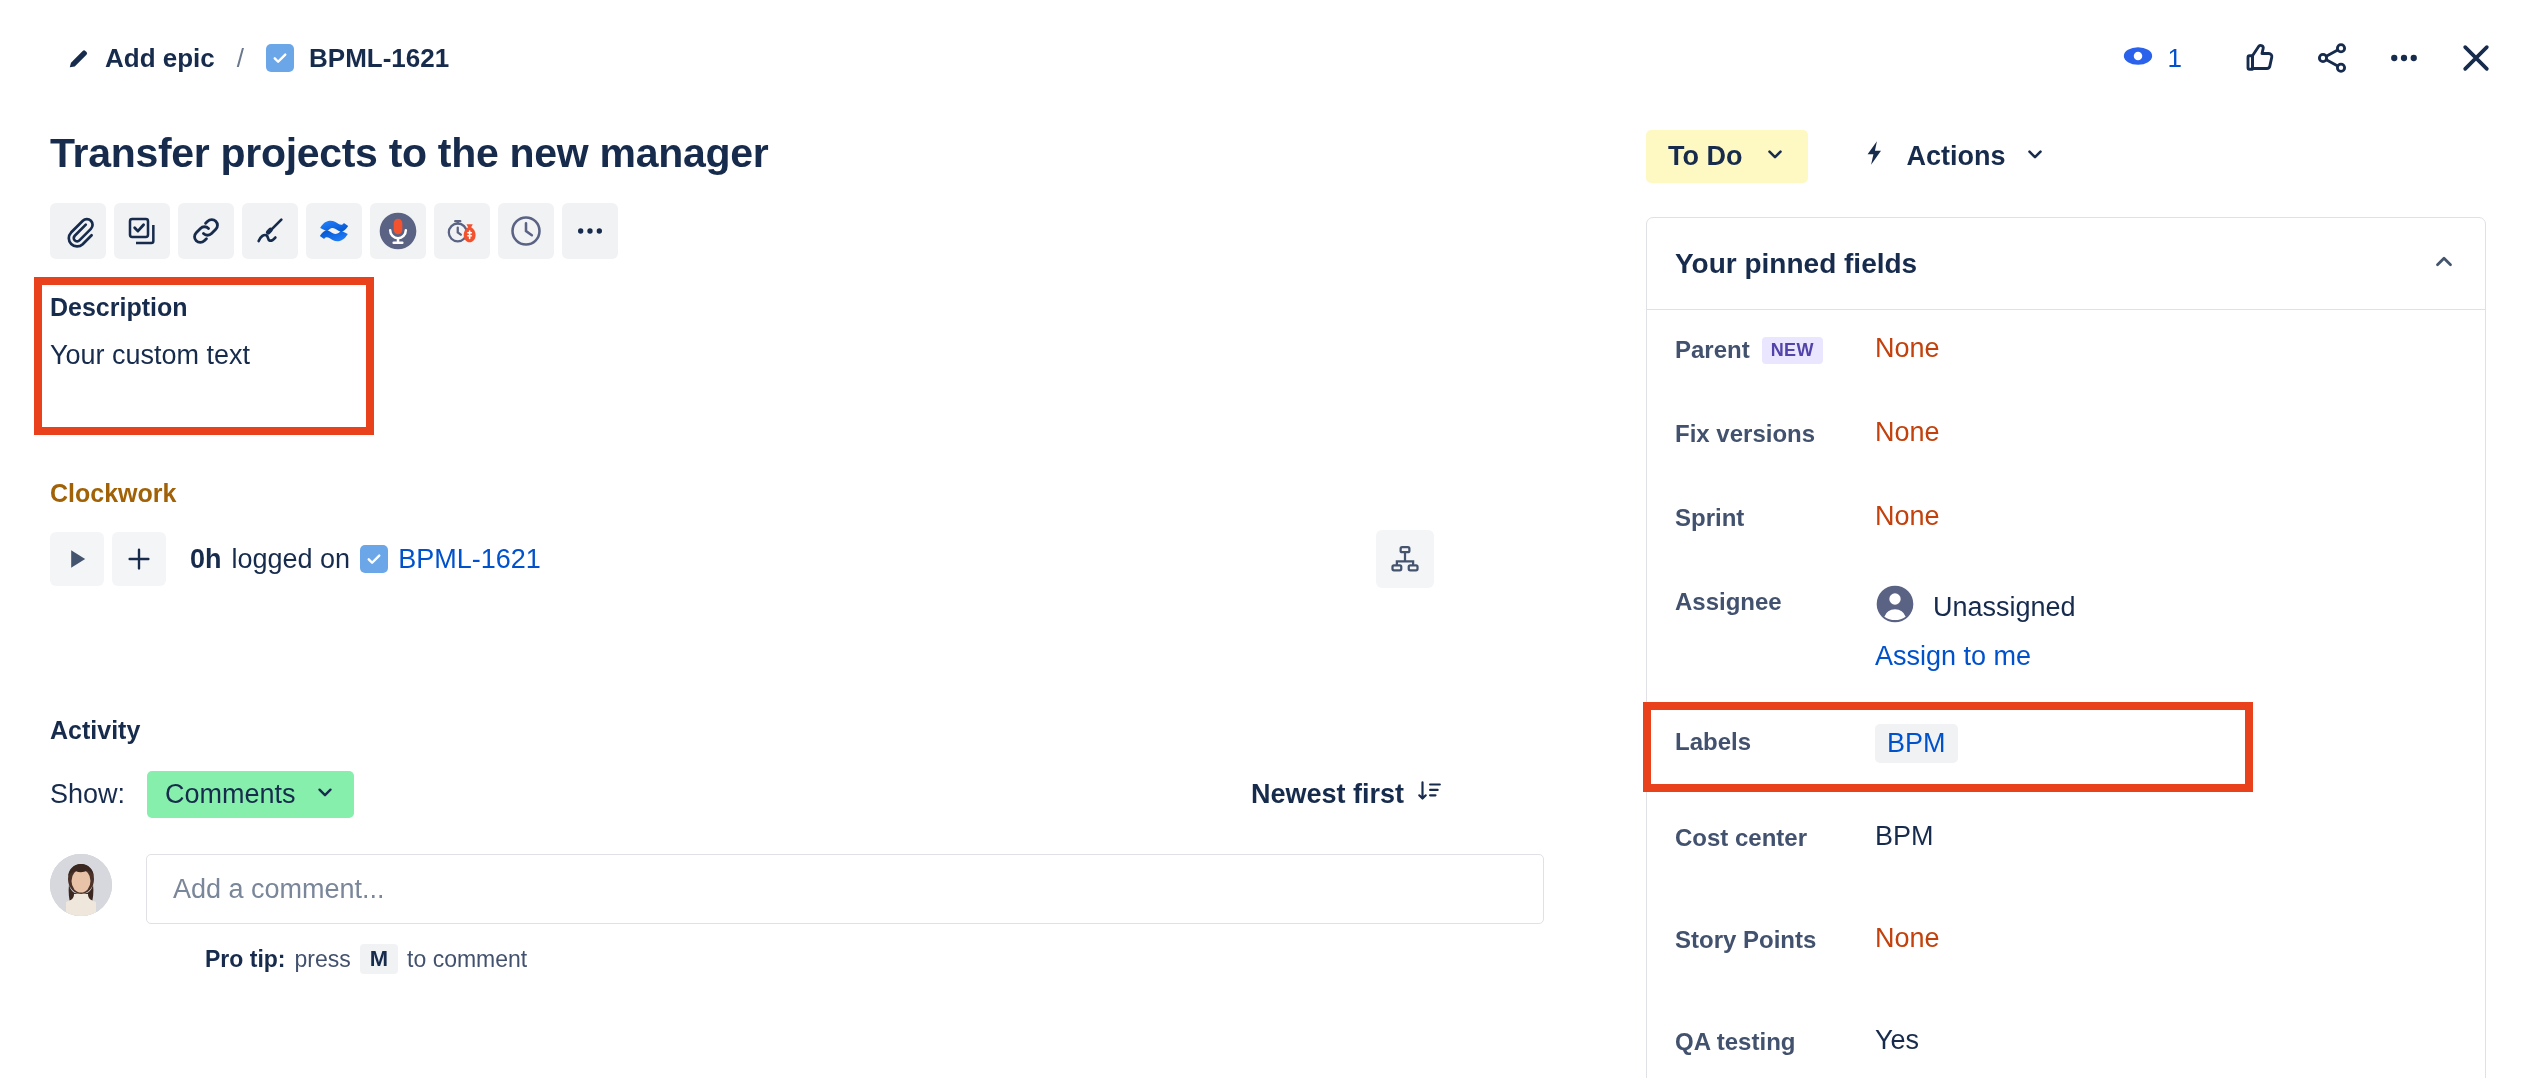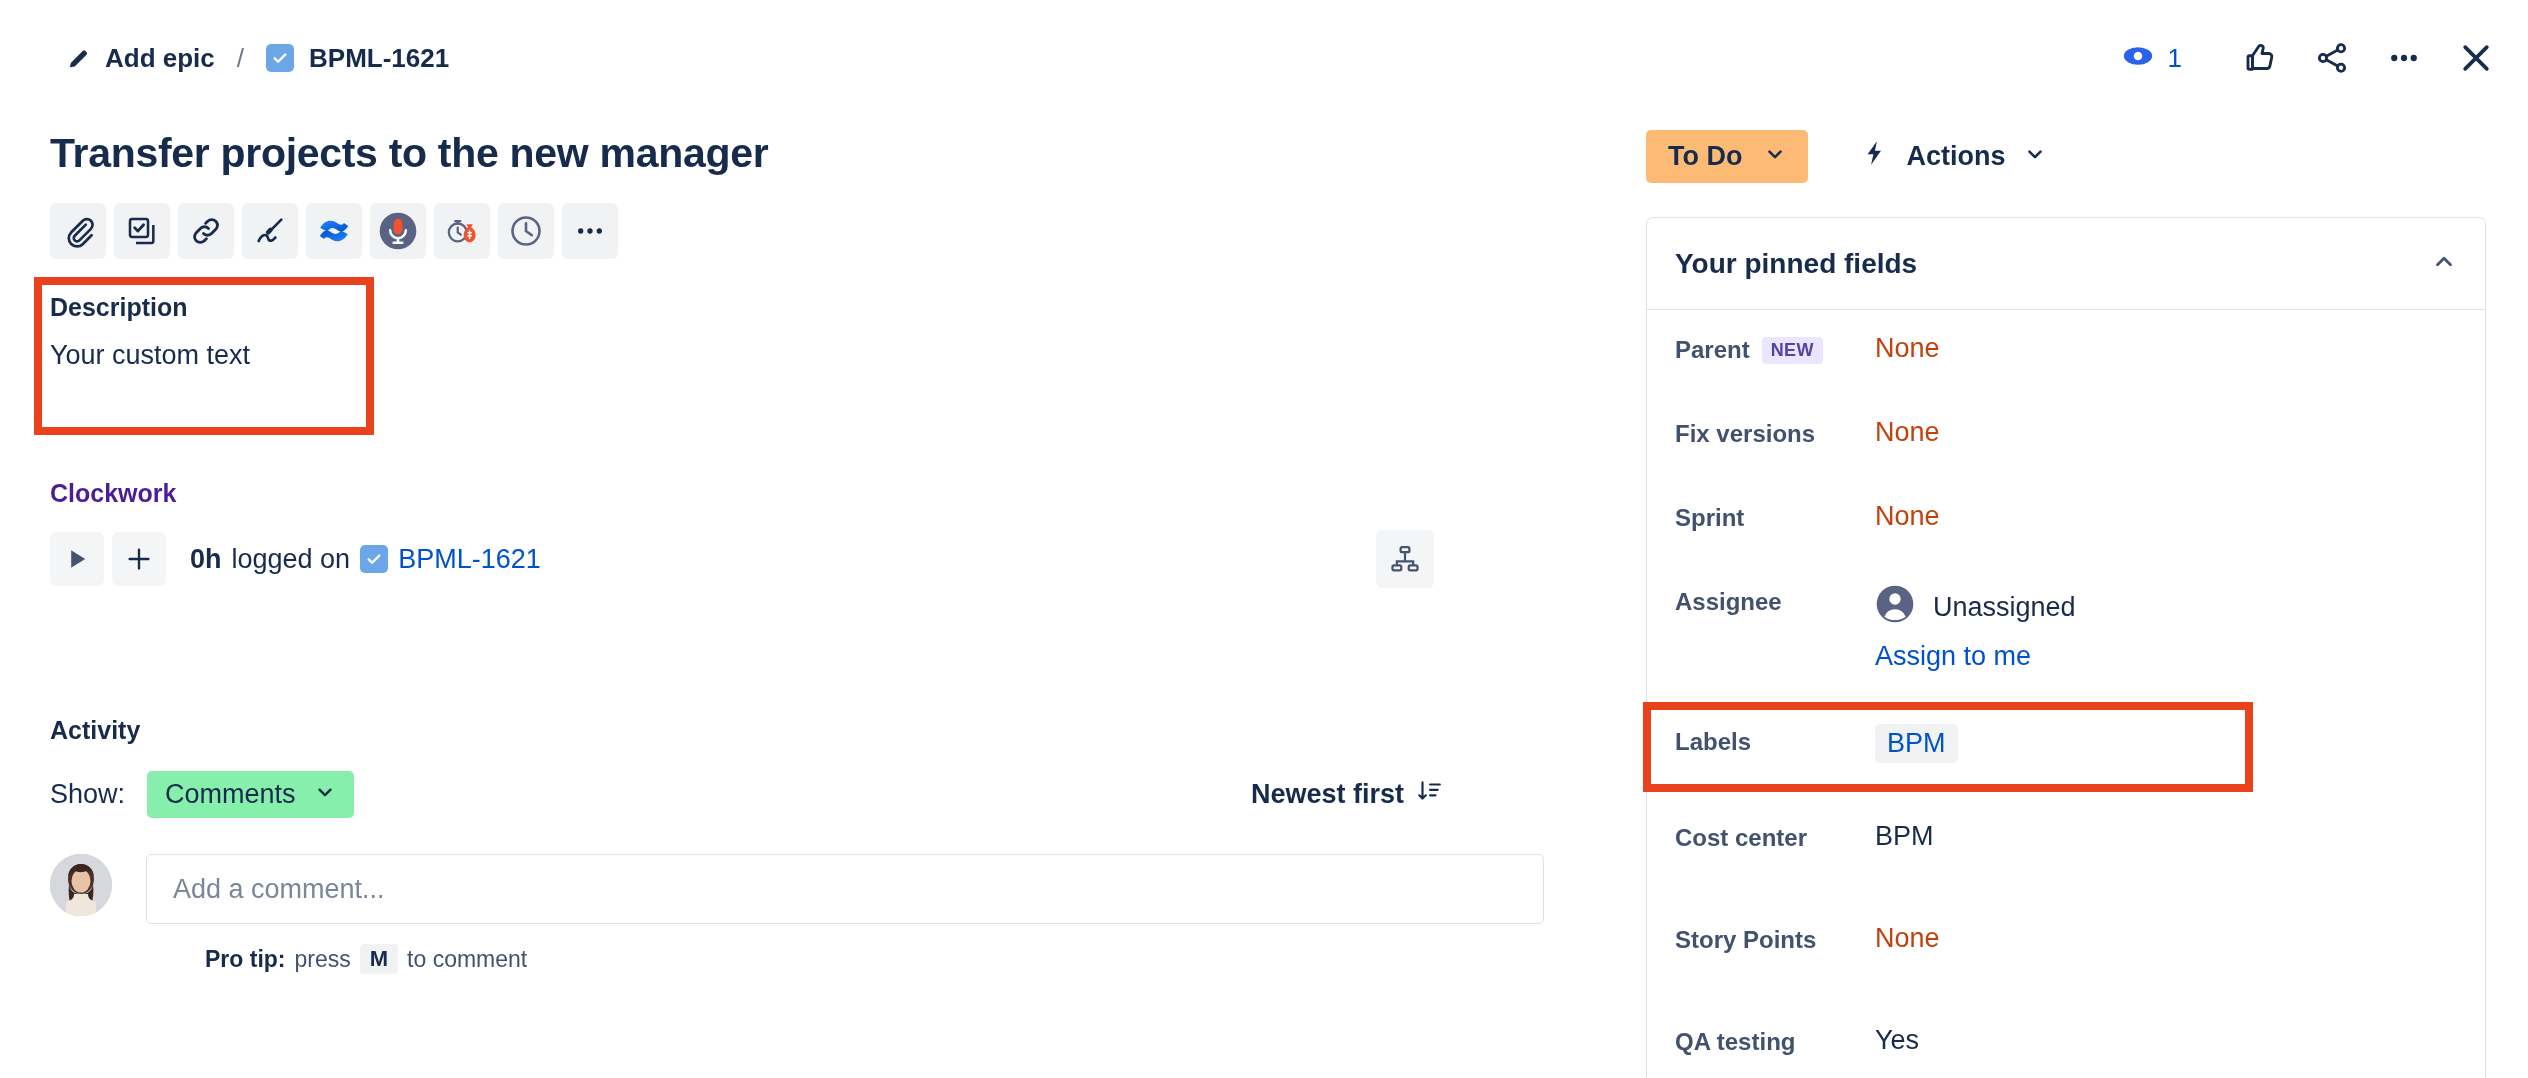--- a/index.html
+++ b/index.html
@@ -70,21 +70,21 @@
   .red-box {
     position: absolute; left: -16px; top: -16px;
     width: 340px; height: 158px;
     border: 8px solid #E8411C;
     pointer-events: none;
   }
   .section-heading { font-size: 25px; font-weight: 700; color: #172B4D; }
   .desc-text { font-size: 27px; color: #172B4D; margin-top: 18px; }
 
   .clockwork-wrap { margin-top: 108px; }
-  .cw-heading { font-size: 25px; font-weight: 700; color: #4c1d95; }
+  .cw-heading { font-size: 25px; font-weight: 700; color: #a16207; }
   .cw-row { display: flex; align-items: center; margin-top: 24px; position: relative; width: 1470px; }
   .cw-btn {
     width: 54px; height: 54px; border-radius: 6px; background: #F4F5F7;
     display: inline-flex; align-items: center; justify-content: center; cursor: pointer;
   }
   .cw-btn + .cw-btn { margin-left: 8px; }
   .cw-text { font-size: 27px; color: #172B4D; margin-left: 24px; display: flex; align-items: center; gap: 10px; }
   .cw-text b { font-weight: 700; }
   .cw-link { color: #0052CC; }
   .cw-tree { position: absolute; right: 86px; top: -2px; width: 58px; height: 58px;
@@ -114,21 +114,21 @@
     font-size: 27px; color: #7A869A; cursor: text;
   }
   .protip { margin-left: 155px; margin-top: 20px; font-size: 23px; color: #42526E; display: flex; align-items: center; gap: 9px; }
   .protip b { font-weight: 700; color: #172B4D; }
   .kbd { background: #F1F2F4; border-radius: 4px; padding: 2px 10px; font-weight: 700; font-size: 22px; color: #172B4D; }
 
   
   .right-col { position: absolute; left: 1646px; top: 128px; width: 840px; }
   .status-row { display: flex; align-items: center; gap: 0; }
   .status-pill {
-    background: #fdba74; border-radius: 5px; padding: 11px 22px;
+    background: #fef9c3; border-radius: 5px; padding: 11px 22px;
     font-size: 27px; font-weight: 700; color: #172B4D;
     display: inline-flex; align-items: center; gap: 22px; cursor: pointer;
   }
   .actions-btn {
     margin-left: 36px; padding: 11px 16px; border-radius: 5px;
     font-size: 27px; font-weight: 700; color: #172B4D;
     display: inline-flex; align-items: center; gap: 18px; cursor: pointer;
   }
 
   .pinned-panel {

